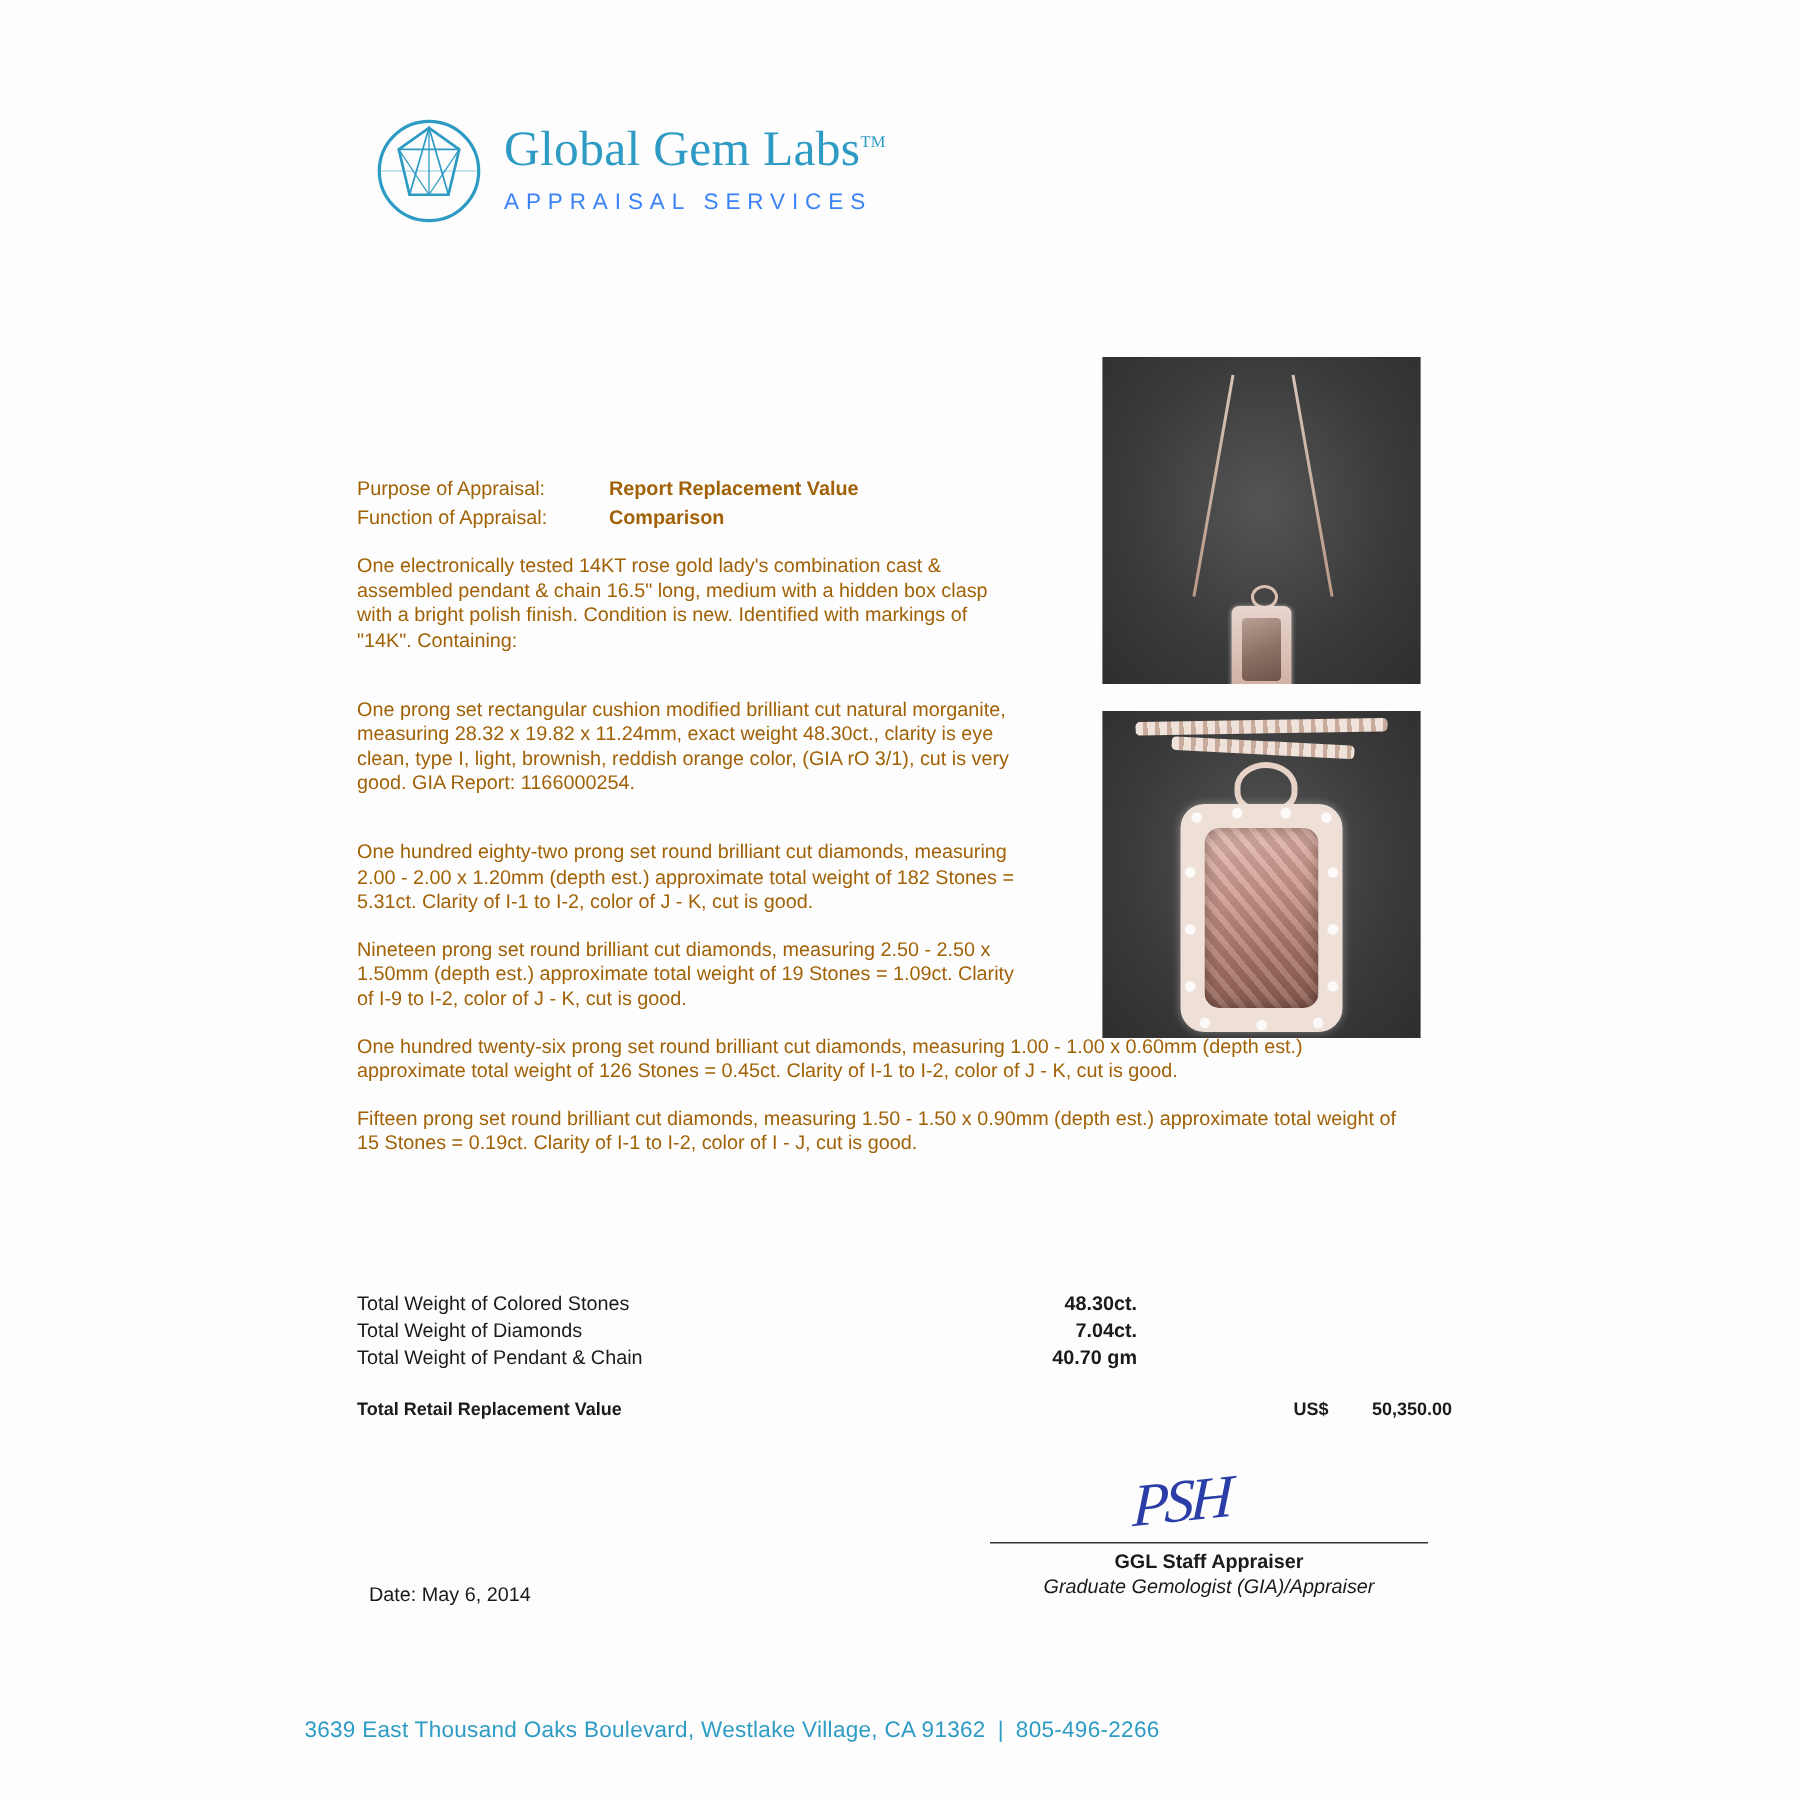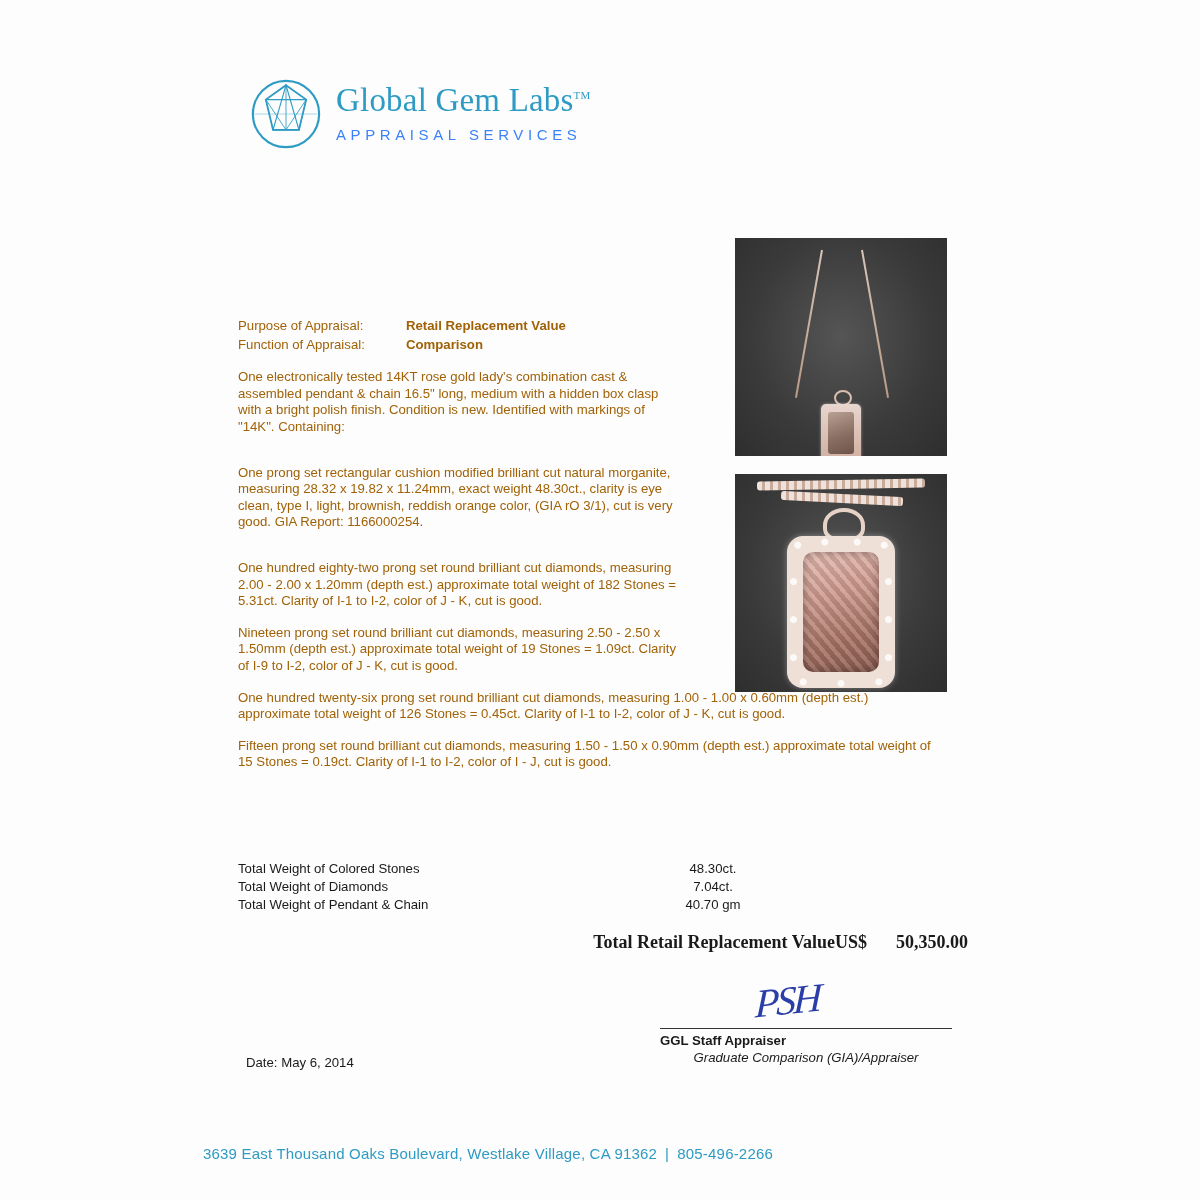--- a/index.html
+++ b/index.html
@@ -97,32 +97,31 @@
     left: 238px;
     top: 860px;
     width: 520px;
     font-size: 13.2px;
     line-height: 18px;
   }
   .totals-row {
     display: flex;
   }
   .totals-name { width: 430px; }
-  .totals-val { font-weight: normal; text-align: center; width: 90px; }
+  .totals-val { font-weight: bold; text-align: right; width: 90px; }
 
   .grand {
     position: absolute;
     left: 238px;
     top: 932px;
     width: 730px;
     display: flex;
-    justify-content: flex-end;
-    font-size: 18px;
+    justify-content: space-between;
+    font-size: 12px;
     font-weight: bold;
-    font-family: Liberation Serif, serif;
   }
   .grand-currency { margin-right: 29px; }
   .grand-right { display: flex; }
 
   
   .sig-area {
     position: absolute;
     left: 660px;
     top: 985px;
     width: 300px;
@@ -143,21 +142,21 @@
     left: 0;
     top: 43px;
     width: 292px;
     border-bottom: 1px solid #333;
   }
   .sig-name {
     position: absolute;
     top: 48px;
     left: 0;
     width: 292px;
-    text-align: left;
+    text-align: center;
     font-size: 13.2px;
     font-weight: bold;
   }
   .sig-role {
     position: absolute;
     top: 65px;
     left: 0;
     width: 292px;
     text-align: center;
     font-size: 13.2px;
@@ -349,21 +348,21 @@
     <div class="chain-bot2"></div>
     <div class="bail-bot"></div>
     <div class="halo"></div>
     <div class="center-stone"></div>
   </div>
 
   <div class="doc-body">
 
     <div class="purpose-table">
       <div class="purpose-label">Purpose of Appraisal:</div>
-      <div class="purpose-value">Retail Replacement Value</div>
+      <div class="purpose-value">Report Replacement Value</div>
       <div class="purpose-label">Function of Appraisal:</div>
       <div class="purpose-value">Comparison</div>
     </div>
 
     <div class="para w-narrow">One electronically tested 14KT rose gold lady's combination cast &amp; assembled pendant &amp; chain 16.5" long, medium with a hidden box clasp with a bright polish finish. Condition is new.   Identified with markings of "14K".  Containing:</div>
     <div class="gap-lg"></div>
     <div class="para w-narrow">One prong set rectangular cushion modified brilliant cut natural morganite, measuring 28.32 x 19.82 x 11.24mm,  exact weight 48.30ct., clarity is eye clean, type I, light, brownish, reddish orange color, (GIA rO 3/1), cut is very good.   GIA Report: 1166000254.</div>
     <div class="gap-lg"></div>
     <div class="para w-narrow">One hundred eighty-two prong set round brilliant cut diamonds, measuring 2.00 - 2.00 x 1.20mm (depth est.) approximate total weight of 182 Stones = 5.31ct.  Clarity of I-1 to I-2, color of J - K, cut is good.</div>
     <div class="para w-narrow">Nineteen prong set round brilliant cut diamonds, measuring 2.50 - 2.50 x 1.50mm (depth est.) approximate total weight of 19 Stones = 1.09ct.  Clarity of I-9 to I-2, color of J - K, cut is good.</div>
@@ -391,21 +390,21 @@
     <div class="grand-right">
       <div class="grand-currency">US$</div>
       <div>50,350.00</div>
     </div>
   </div>
 
   <div class="sig-area">
     <div class="sig-script">PSH</div>
     <div class="sig-line"></div>
     <div class="sig-name">GGL Staff Appraiser</div>
-    <div class="sig-role">Graduate Comparison (GIA)/Appraiser</div>
+    <div class="sig-role">Graduate Gemologist (GIA)/Appraiser</div>
   </div>
 
   <div class="date-line">Date: May 6, 2014</div>
 
   <div class="footer">
     <span>3639 East Thousand Oaks Boulevard, Westlake Village, CA 91362</span><span class="footer-sep">|</span><span>805-496-2266</span>
   </div>
 
 </div>
 

